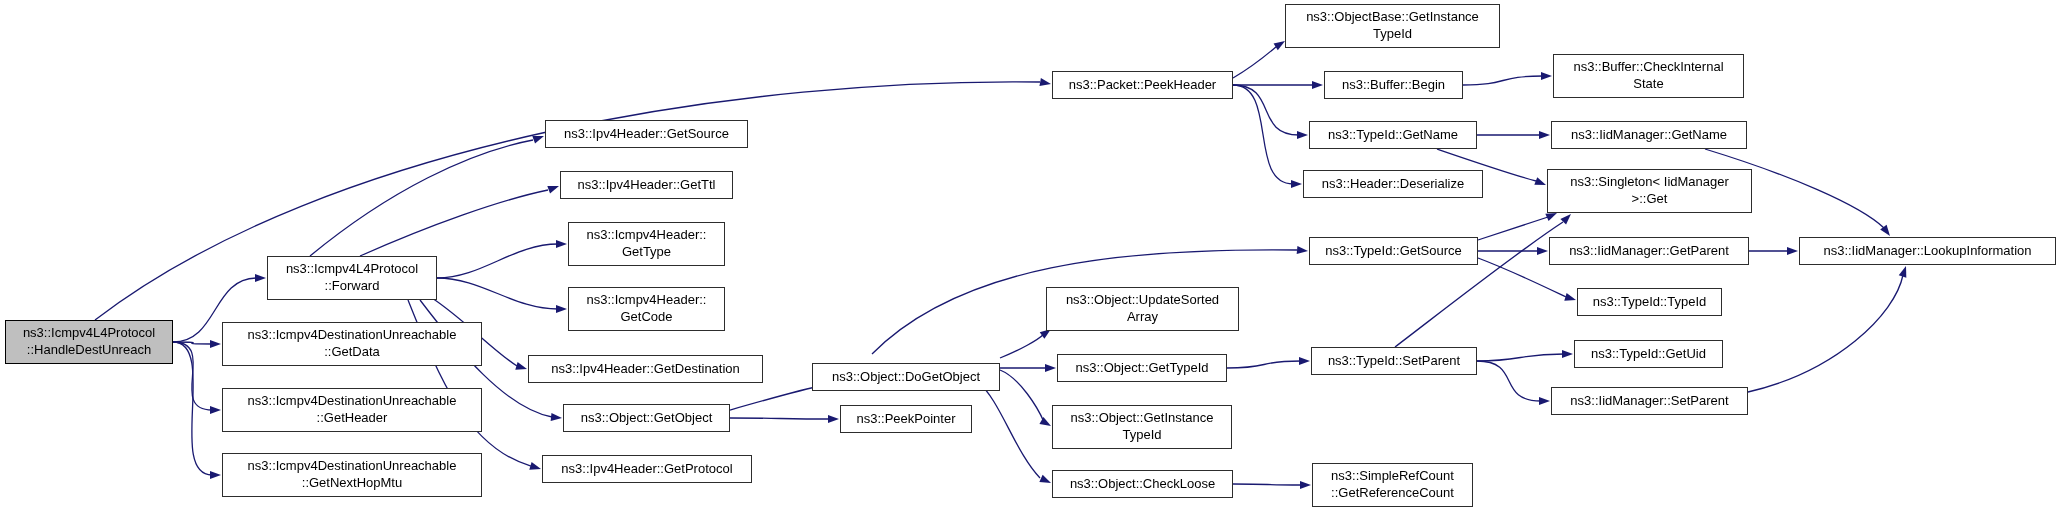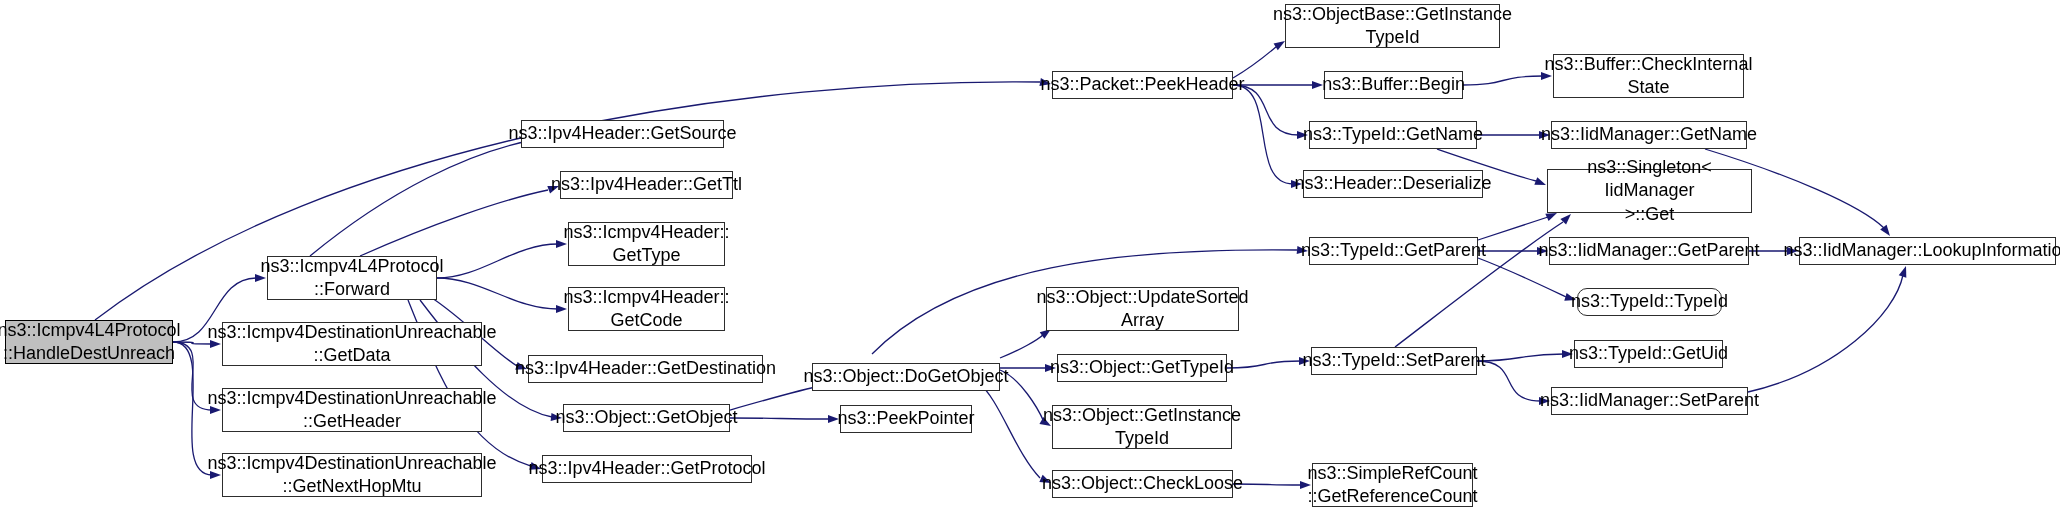--- a/index.html
+++ b/index.html
@@ -11,21 +11,21 @@
     overflow:hidden;
   }
   #edges{position:absolute;left:0;top:0;width:2060px;height:512px;}
   .node{
     position:absolute;
     box-sizing:border-box;
     background:#ffffff;
     border:1px solid #2d2d2d;
     display:flex;align-items:center;justify-content:center;
     text-align:center;
-    font-size:18px;line-height:1.3;color:#000000;
+    font-size:13px;line-height:1.3;color:#000000;
     white-space:pre-line;
     cursor:pointer;
   }
   .node.root{background:#bfbfbf;border:1px solid #000000;}
   .edge{fill:none;stroke:#191970;stroke-width:1.3;}
   .arrow{fill:#191970;stroke:none;}
 </style>
 </head>
 <body>
 
@@ -110,21 +110,21 @@
       <div class="node root" style="left: 5px; top: 320px; width: 168px; height: 44px;"><span>ns3::Icmpv4L4Protocol
 ::HandleDestUnreach</span></div>
       <div class="node" style="left: 267px; top: 256px; width: 170px; height: 44px;"><span>ns3::Icmpv4L4Protocol
 ::Forward</span></div>
       <div class="node" style="left: 222px; top: 322px; width: 260px; height: 44px;"><span>ns3::Icmpv4DestinationUnreachable
 ::GetData</span></div>
       <div class="node" style="left: 222px; top: 388px; width: 260px; height: 44px;"><span>ns3::Icmpv4DestinationUnreachable
 ::GetHeader</span></div>
       <div class="node" style="left: 222px; top: 453px; width: 260px; height: 44px;"><span>ns3::Icmpv4DestinationUnreachable
 ::GetNextHopMtu</span></div>
-      <div class="node" style="left: 521px; top: 120px; width: 203px; height: 28px;"><span>ns3::Ipv4Header::GetSource</span></div>
+      <div class="node" style="left: 545px; top: 120px; width: 203px; height: 28px;"><span>ns3::Ipv4Header::GetSource</span></div>
       <div class="node" style="left: 560px; top: 171px; width: 173px; height: 28px;"><span>ns3::Ipv4Header::GetTtl</span></div>
       <div class="node" style="left: 568px; top: 222px; width: 157px; height: 44px;"><span>ns3::Icmpv4Header::
 GetType</span></div>
       <div class="node" style="left: 568px; top: 287px; width: 157px; height: 44px;"><span>ns3::Icmpv4Header::
 GetCode</span></div>
       <div class="node" style="left: 528px; top: 355px; width: 235px; height: 28px;"><span>ns3::Ipv4Header::GetDestination</span></div>
       <div class="node" style="left: 563px; top: 404px; width: 167px; height: 28px;"><span>ns3::Object::GetObject</span></div>
       <div class="node" style="left: 542px; top: 455px; width: 210px; height: 28px;"><span>ns3::Ipv4Header::GetProtocol</span></div>
       <div class="node" style="left: 1052px; top: 71px; width: 181px; height: 28px;"><span>ns3::Packet::PeekHeader</span></div>
       <div class="node" style="left: 812px; top: 363px; width: 188px; height: 28px;"><span>ns3::Object::DoGetObject</span></div>
@@ -138,23 +138,23 @@
       <div class="node" style="left: 1285px; top: 4px; width: 215px; height: 44px;"><span>ns3::ObjectBase::GetInstance
 TypeId</span></div>
       <div class="node" style="left: 1324px; top: 71px; width: 139px; height: 28px;"><span>ns3::Buffer::Begin</span></div>
       <div class="node" style="left: 1553px; top: 54px; width: 191px; height: 44px;"><span>ns3::Buffer::CheckInternal
 State</span></div>
       <div class="node" style="left: 1309px; top: 121px; width: 168px; height: 28px;"><span>ns3::TypeId::GetName</span></div>
       <div class="node" style="left: 1551px; top: 121px; width: 196px; height: 28px;"><span>ns3::IidManager::GetName</span></div>
       <div class="node" style="left: 1303px; top: 170px; width: 180px; height: 28px; text-align: right;"><span>ns3::Header::Deserialize</span></div>
       <div class="node" style="left: 1547px; top: 169px; width: 205px; height: 44px;"><span>ns3::Singleton&lt; IidManager
 &gt;::Get</span></div>
-      <div class="node" style="left: 1309px; top: 237px; width: 169px; height: 28px;"><span>ns3::TypeId::GetParent</span></div>
+      <div class="node" style="left: 1309px; top: 237px; width: 169px; height: 28px;"><span>ns3::TypeId::GetSource</span></div>
       <div class="node" style="left: 1549px; top: 237px; width: 200px; height: 28px;"><span>ns3::IidManager::GetParent</span></div>
-      <div class="node" style="left: 1577px; top: 288px; width: 145px; height: 28px; border-radius: 10px;"><span>ns3::TypeId::TypeId</span></div>
+      <div class="node" style="left: 1577px; top: 288px; width: 145px; height: 28px;"><span>ns3::TypeId::TypeId</span></div>
       <div class="node" style="left: 1574px; top: 340px; width: 149px; height: 28px;"><span>ns3::TypeId::GetUid</span></div>
       <div class="node" style="left: 1551px; top: 387px; width: 197px; height: 28px;"><span>ns3::IidManager::SetParent</span></div>
       <div class="node" style="left: 1311px; top: 347px; width: 166px; height: 28px;"><span>ns3::TypeId::SetParent</span></div>
       <div class="node" style="left: 1312px; top: 463px; width: 161px; height: 44px;"><span>ns3::SimpleRefCount
 ::GetReferenceCount</span></div>
       <div class="node" style="left: 1799px; top: 237px; width: 257px; height: 28px;"><span>ns3::IidManager::LookupInformation</span></div>
     </div>
 </div>
 
 </body></html>

